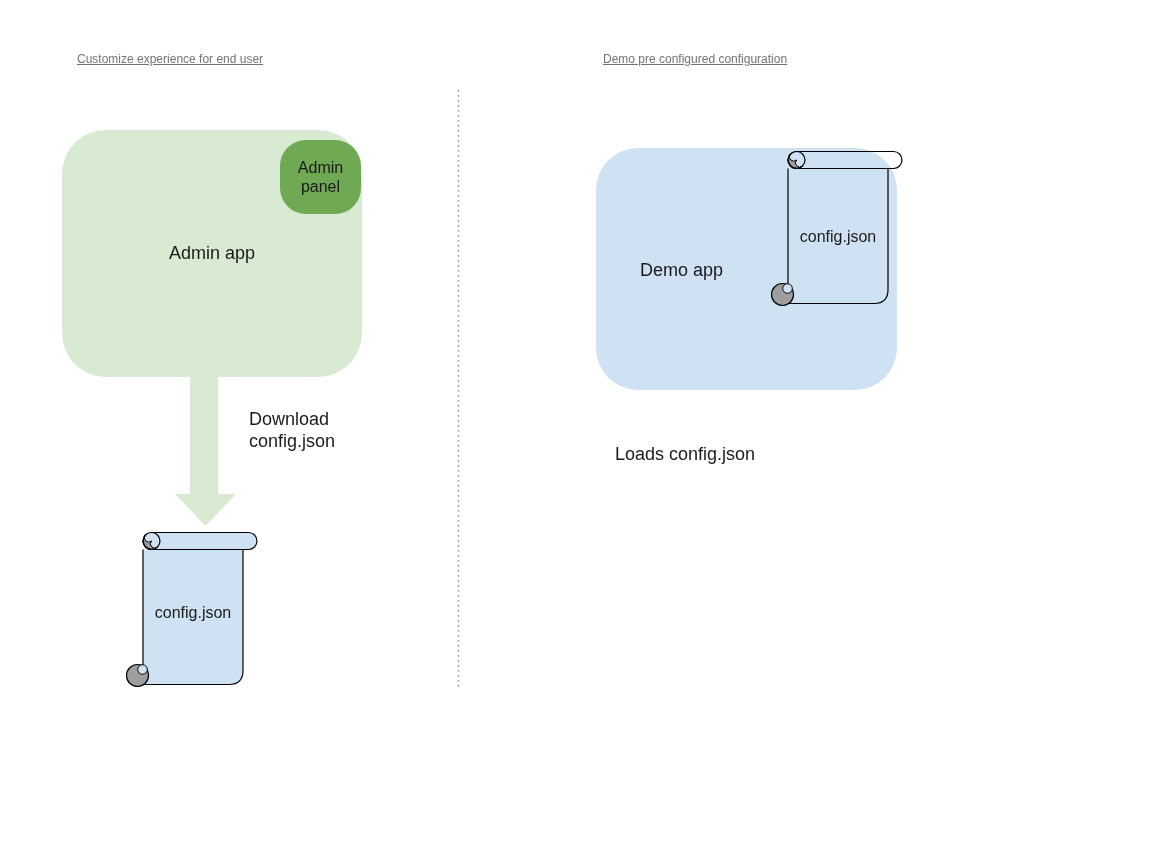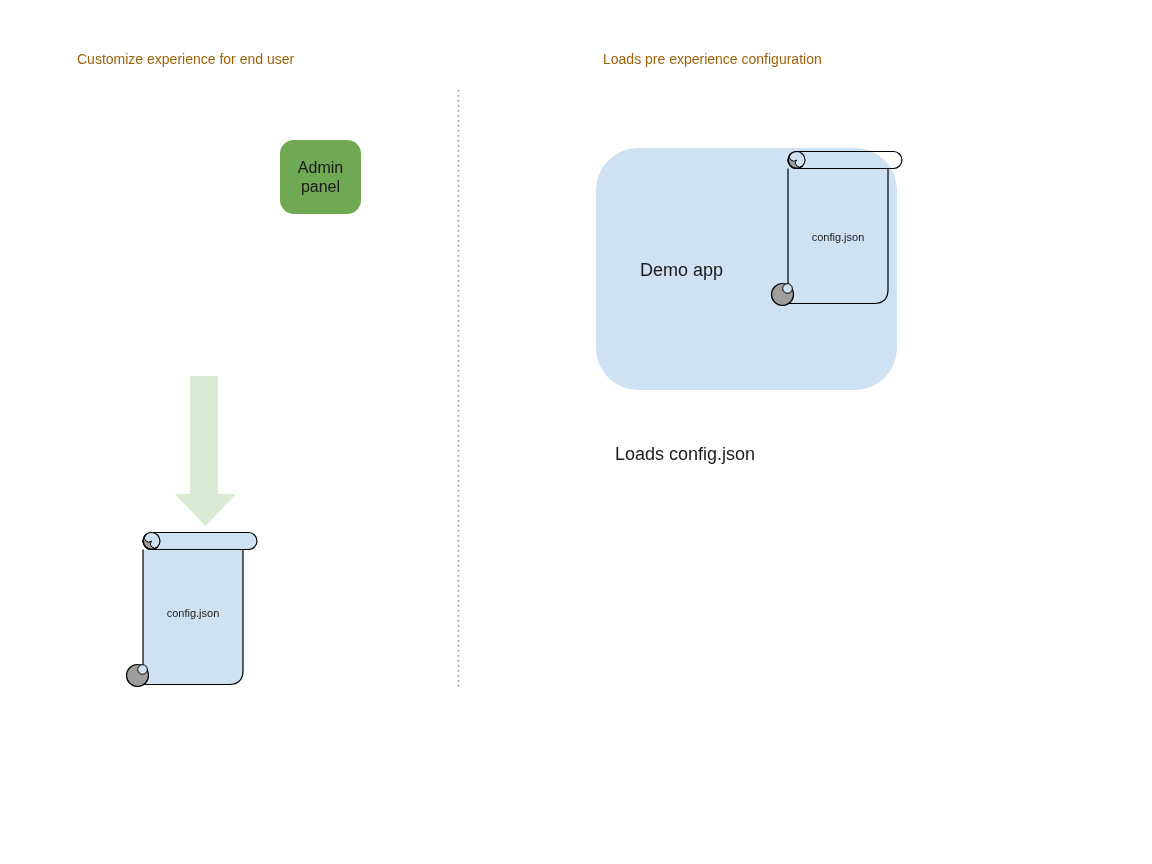--- a/index.html
+++ b/index.html
@@ -1,33 +1,33 @@
 <!DOCTYPE html>
 <html><head>
 <meta charset="utf-8">
 <style>
   html,body{margin:0;padding:0;background:#ffffff;}
   .canvas{
     position:relative;width:1152px;height:864px;background:#ffffff;overflow:hidden;
     font-family:"Liberation Sans", sans-serif;color:#1a1a1a;
   }
-  .title{position:absolute;font-size:14px;line-height:22px;white-space:nowrap;color:#a16207;}
+  .title{position:absolute;font-size:12px;line-height:22px;white-space:nowrap;color:#737373;text-decoration:underline;}
   .title-left{left:77px;top:48px;}
   .title-right{left:603px;top:48px;}
 
   .admin-app{
     position:absolute;left:62px;top:130px;width:300px;height:247px;
     background:#d9ead3;border-radius:44px;
     display:flex;align-items:center;justify-content:center;
   }
   .admin-app span{font-size:18px;}
 
   .admin-panel{
     position:absolute;left:280px;top:140px;width:81px;height:74px;
-    background:#6fa953;border-radius:14px;
+    background:#6fa953;border-radius:26px;
     display:flex;align-items:center;justify-content:center;text-align:center;
   }
   .admin-panel span{font-size:16px;line-height:19px;}
 
   .arrow-svg{position:absolute;left:170px;top:376px;width:72px;height:152px;}
 
   .arrow-caption{
     position:absolute;left:249px;top:408px;width:105px;
     font-size:18px;line-height:22px;
   }
@@ -40,48 +40,52 @@
     position:absolute;left:640px;top:259px;width:120px;height:22px;
     font-size:18px;line-height:22px;
   }
 
   .scroll-svg{position:absolute;}
   .scroll-left{left:123px;top:530px;width:135px;height:157px;}
   .scroll-right{left:768px;top:149px;width:135px;height:157px;}
 
   .scroll-label{
     position:absolute;width:100px;height:20px;text-align:center;
-    font-size:11px;line-height:20px;
+    font-size:16px;line-height:20px;
   }
   .scroll-label-left{left:143px;top:603px;}
   .scroll-label-right{left:788px;top:227px;}
 
   .caption-right{
     position:absolute;left:615px;top:443px;font-size:18px;line-height:22px;white-space:nowrap;
   }
 
   .divider-svg{position:absolute;left:457px;top:90px;width:4px;height:598px;}
 </style>
 </head>
 <body>
 
 <div class="canvas">
 
   <div class="title title-left">Customize experience for end user</div>
-  <div class="title title-right">Loads pre experience configuration</div>
+  <div class="title title-right">Demo pre configured configuration</div>
 
+  <div class="admin-app">
+    <span>Admin app</span>
+  </div>
 
   <div class="admin-panel">
     <span>Admin panel</span>
   </div>
 
   <svg class="arrow-svg" viewBox="0 0 72 152">
     <polygon points="20,0 48,0 48,118 66,118 35.5,150 5,118 20,118" fill="#d9ead3"></polygon>
   </svg>
 
+  <div class="arrow-caption">Download config.json</div>
 
   <svg class="scroll-svg scroll-left" viewBox="0 0 135 156">
     <path d="M20,19 V154 H106 Q120,154 120,140 V19" fill="#cfe2f3" stroke="#000" stroke-width="1.2"></path>
     <rect x="20" y="2" width="114" height="17" rx="8.5" fill="#cfe2f3" stroke="#000" stroke-width="1.2"></rect>
     <circle cx="28.5" cy="10.5" r="8.5" fill="#cfe2f3" stroke="#000" stroke-width="1.2"></circle>
     <path d="M22.5,4.5 A8.5,8.5 0 0 0 34.5,16.5 A4.25,4.25 0 0 1 28.5,10.5 A4.25,4.25 0 0 1 22.5,4.5 Z" fill="#9e9e9e" stroke="#000" stroke-width="1"></path>
     <circle cx="14.5" cy="145" r="11" fill="#9e9e9e" stroke="#000" stroke-width="1.2"></circle>
     <circle cx="19.5" cy="139" r="4.8" fill="#cfe2f3" stroke="#000" stroke-width="1"></circle>
   </svg>
   <div class="scroll-label scroll-label-left">config.json</div>

